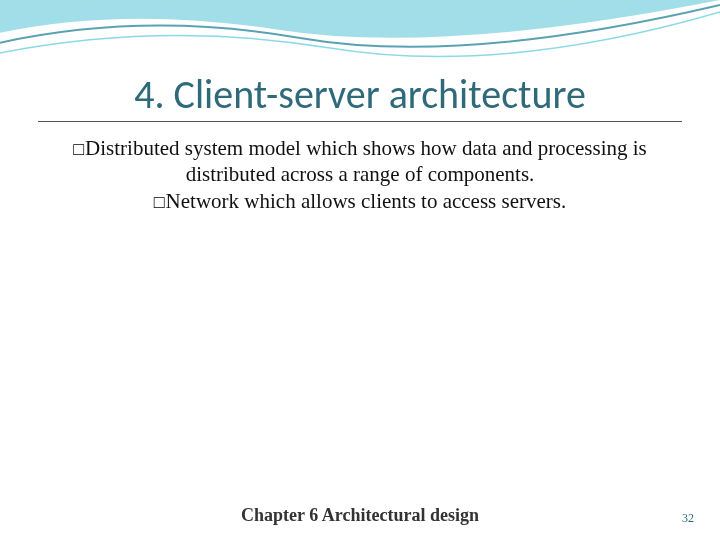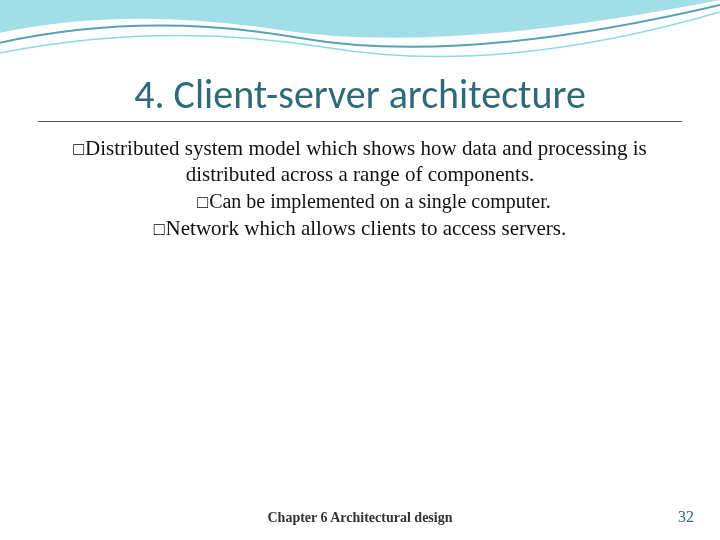--- a/index.html
+++ b/index.html
@@ -58,52 +58,49 @@
     margin-bottom: 2px;
   }
   .footer-chapter {
     position: absolute;
     bottom: 14px;
     left: 0;
     width: 100%;
     text-align: center;
     font-family: Georgia, serif;
     font-weight: bold;
-    font-size: 14px;
+    font-size: 18px;
     color: #333;
   }
   .footer-page {
     position: absolute;
     bottom: 14px;
     right: 26px;
     font-family: Georgia, serif;
-    font-size: 16px;
+    font-size: 12px;
     color: #2e6a7a;
   }
 </style>
 </head>
 <body>
 
 <svg class="wave-decoration" viewBox="0 0 720 70" preserveAspectRatio="none">
   <path d="M -10 35 Q 120 5, 280 30 T 720 0 L 720 -10 L -10 -10 Z" fill="#53c2d6" opacity="0.55"></path>
   <path d="M -10 45 Q 140 10, 300 38 T 720 5" fill="none" stroke="#2e8ba0" stroke-width="2" opacity="0.8"></path>
   <path d="M -10 55 Q 160 20, 330 48 T 720 12" fill="none" stroke="#6fcfe0" stroke-width="1.5" opacity="0.8"></path>
   <path d="M -10 28 Q 100 2, 250 22 T 720 -5" fill="none" stroke="#9fe0ec" stroke-width="1.5" opacity="0.8"></path>
 </svg>
 
 <div class="content">
   <h1 class="title">4. Client-server architecture</h1>
   <div class="underline"></div>
 
   <div class="bullet-list">
     <div class="bullet-item">
       <span class="bullet-mark">□</span><span>Distributed system model which shows how data and processing is distributed across a range of components.</span>
-      <div class="sub-item">
-        <span class="bullet-mark">□</span><span>Can be implemented on a single computer.</span>
-      </div>
     </div>
     <div class="bullet-item">
       <span class="bullet-mark">□</span><span>Network which allows clients to access servers.</span>
     </div>
   </div>
 </div>
 
 <div class="footer-chapter">Chapter 6 Architectural design</div>
 <div class="footer-page">32</div>
 

